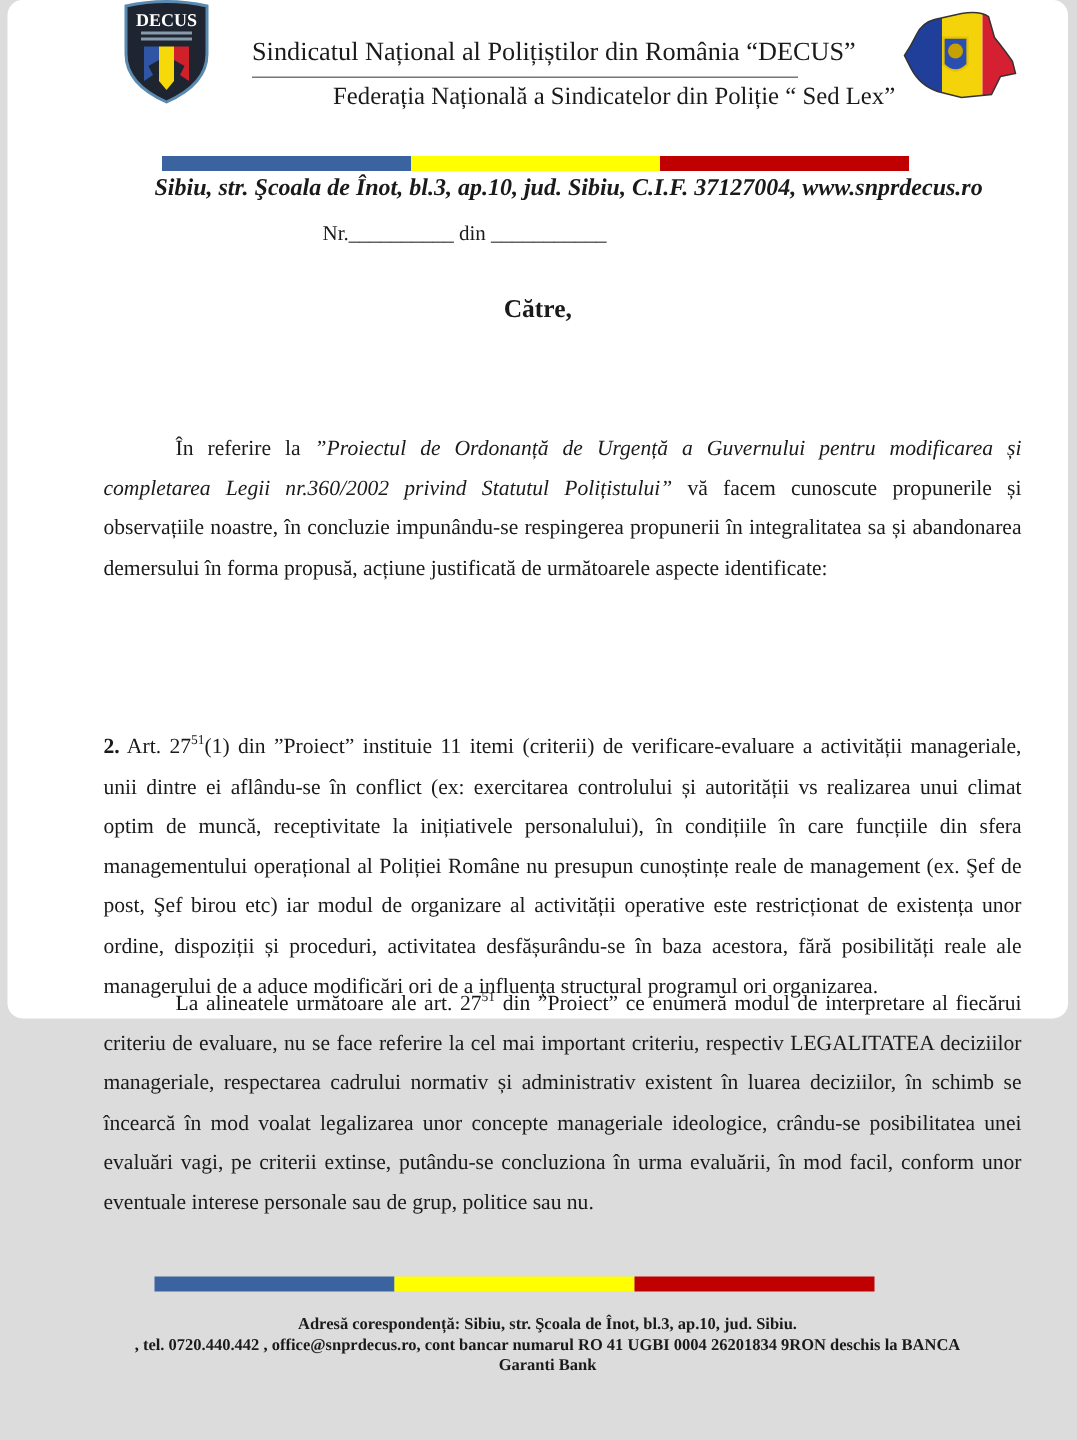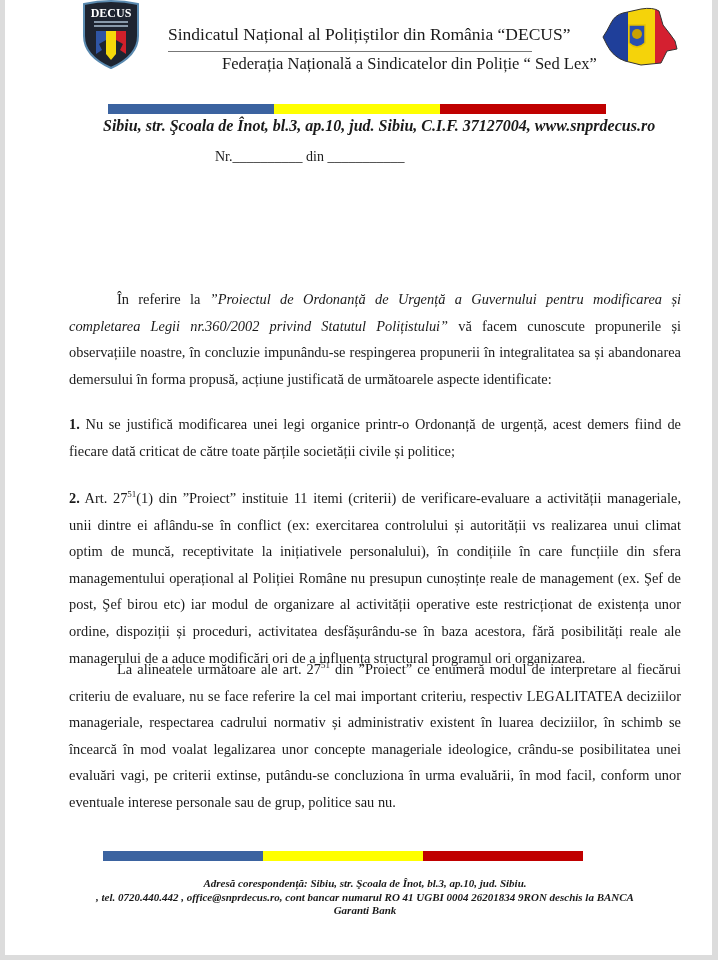--- a/index.html
+++ b/index.html
@@ -4,22 +4,23 @@
   <style>
     html, body { margin: 0; padding: 0; }
     body {
       width: 718px; height: 960px; overflow: hidden;
       background: #dcdcdc;
       font-family: "Liberation Serif", serif;
       color: #1a1a1a;
       position: relative;
     }
     .page {
-      position: absolute; left: 5px; top: 0; width: 707px; height: 955px;
+      position: absolute; left: 5px; top: 0; width: 707px; height: 679px;
       background: #ffffff;
+      border-radius: 10px;
     }
     .abs { position: absolute; }
     .logo-left { left: 75px; top: 0px; width: 62px; height: 70px; }
     .logo-right { left: 596px; top: 5px; width: 80px; height: 62px; }
     .title {
       left: 163px; top: 24px; width: 420px; 
       font-weight: normal; font-size: 17.5px; white-space: nowrap;
     }
     .title-rule { left: 163px; top: 51px; width: 364px; height: 0; border-top: 1px solid #777; }
     .subtitle {
@@ -40,21 +41,21 @@
     }
     .p1 { top: 286px; }
     .p2 { top: 411px; }
     .p3 { top: 485px; }
     .p4 { top: 656px; }
     .indent { text-indent: 48px; }
     .it { font-style: italic; }
     .b { font-weight: bold; }
     sup { font-size: 9px; line-height: 0; }
     .footer {
-      left: 60px; top: 877px; width: 600px; text-align: center; font-style: italic; font-weight: bold;
+      left: 60px; top: 877px; width: 600px; text-align: center; font-weight: bold;
       font-size: 11px; line-height: 13.5px;
     }
   </style>
 </head>
 <body>
 
 <div class="page">
 
   <div class="abs logo-left">
     <svg width="62" height="70" viewBox="0 0 62 70">
@@ -97,28 +98,26 @@
   </div>
 
   <div class="abs address">Sibiu, str. Şcoala de Înot, bl.3, ap.10, jud. Sibiu, C.I.F. 37127004, www.snprdecus.ro</div>
 
   <div class="abs nr-line">
     <span>Nr.</span><span>__________</span>
     <span>din</span>
     <span>___________</span>
   </div>
 
+  <div class="abs catre">Către,</div>
 
   <div class="abs body-text p1 indent">
     <span>În referire la </span><span class="it">”Proiectul de Ordonanță de Urgență a Guvernului pentru modificarea și completarea Legii nr.360/2002 privind Statutul Polițistului”</span><span> vă facem cunoscute propunerile și observațiile noastre, în concluzie impunându-se respingerea propunerii în integralitatea sa și abandonarea demersului în forma propusă, acțiune justificată de următoarele aspecte identificate:</span>
   </div>
 
-  <div class="abs body-text p2">
-    <span class="b">1.</span><span> Nu se justifică modificarea unei legi organice printr-o Ordonanță de urgență, acest demers fiind de fiecare dată criticat de către toate părțile societății civile și politice;</span>
-  </div>
 
   <div class="abs body-text p3">
     <span class="b">2.</span><span> Art. 27</span><sup>51</sup><span>(1) din ”Proiect” instituie 11 itemi (criterii) de verificare-evaluare a activității manageriale, unii dintre ei aflându-se în conflict (ex: exercitarea controlului și autorității vs realizarea unui climat optim de muncă, receptivitate la inițiativele personalului), în condițiile în care funcțiile din sfera managementului operațional al Poliției Române nu presupun cunoștințe reale de management (ex. Şef de post, Şef birou etc) iar modul de organizare al activității operative este restricționat de existența unor ordine, dispoziții și proceduri, activitatea desfășurându-se în baza acestora, fără posibilități reale ale managerului de a aduce modificări ori de a influența structural programul ori organizarea.</span>
   </div>
 
   <div class="abs body-text p4 indent">
     <span>La alineatele următoare ale art. 27</span><sup>51</sup><span> din ”Proiect” ce enumeră modul de interpretare al fiecărui criteriu de evaluare, nu se face referire la cel mai important criteriu, respectiv LEGALITATEA deciziilor manageriale, respectarea cadrului normativ și administrativ existent în luarea deciziilor, în schimb se încearcă în mod voalat legalizarea unor concepte manageriale ideologice, crându-se posibilitatea unei evaluări vagi, pe criterii extinse, putându-se concluziona în urma evaluării, în mod facil, conform unor eventuale interese personale sau de grup, politice sau nu.</span>
   </div>
 
   <div class="abs flagbar flag-bot">

